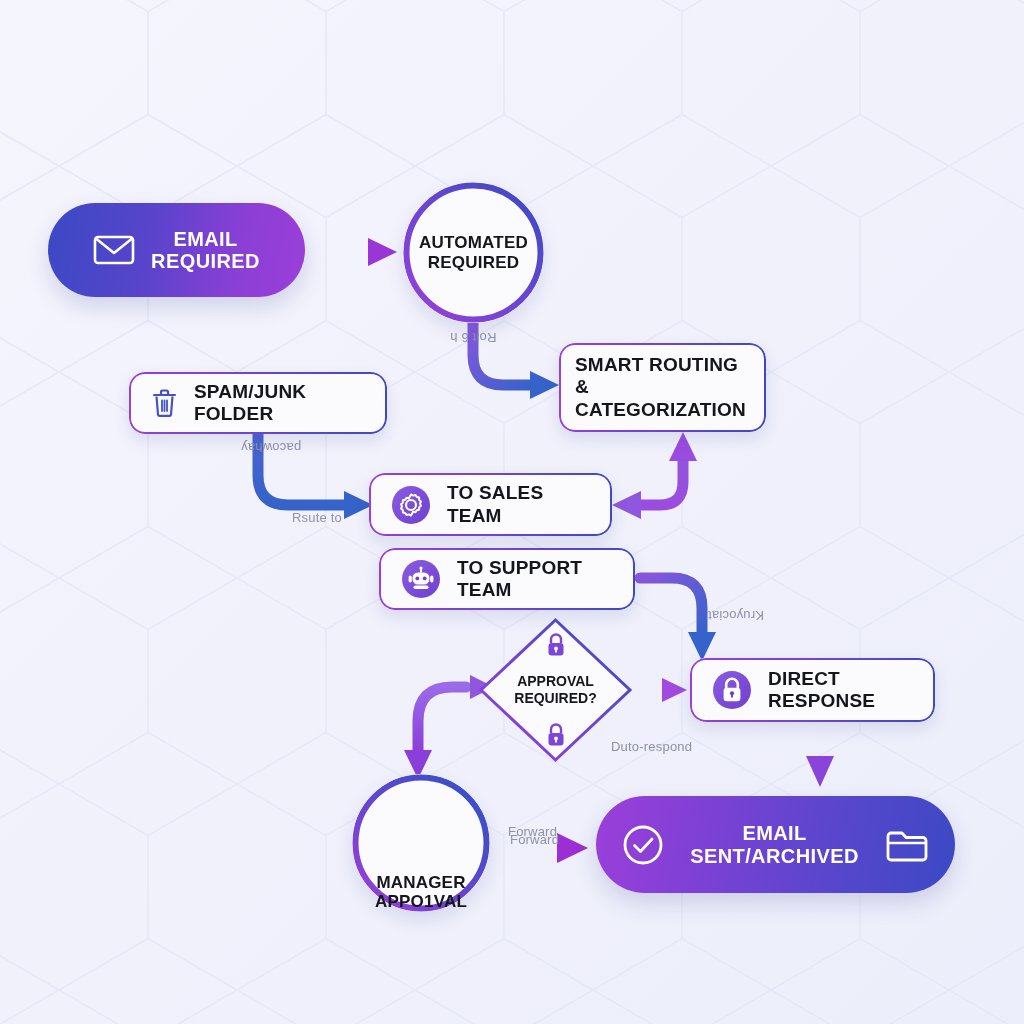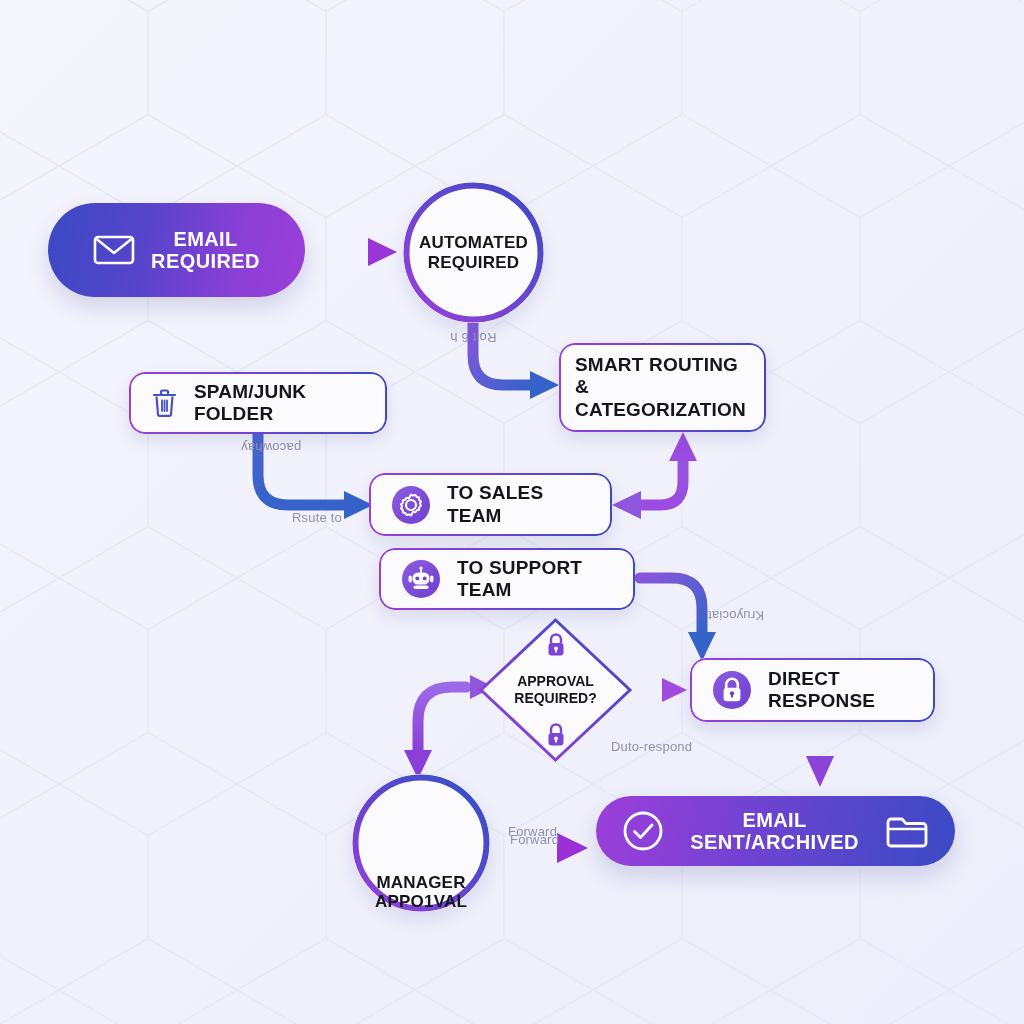--- a/index.html
+++ b/index.html
@@ -410,21 +410,21 @@
         </linearGradient>
       </defs>
       <circle cx="69" cy="69" r="65.5" fill="none" stroke="url(#ringB)" stroke-width="6"></circle>
     </svg>
     <span class="label">
       <span>MANAGER</span><br>
       <span>APPO1VAL</span>
     </span>
   </div>
 
-  <div class="node pill" style="left:596px; top:796px; width:359px; height:70px;
+  <div class="node pill" style="left:596px; top:796px; width:359px; height:97px;
               background:linear-gradient(100deg,#9b3fd9 0%,#8440d6 24%,#5a46cd 64%,#3b49c4 100%);">
     <span>
       <svg class="ic" width="42" height="42" viewBox="0 0 42 42">
         <circle cx="21" cy="21" r="18" fill="none" stroke="#ffffff" stroke-width="2.8"></circle>
         <path d="M12.5 21.5 L18.5 27.5 L30 15" fill="none" stroke="#ffffff" stroke-width="2.8" stroke-linecap="round" stroke-linejoin="round"></path>
       </svg>
     </span>
     <span class="label">EMAIL SENT/ARCHIVED</span>
     <span>
       <svg class="ic" width="44" height="36" viewBox="0 0 44 36">

